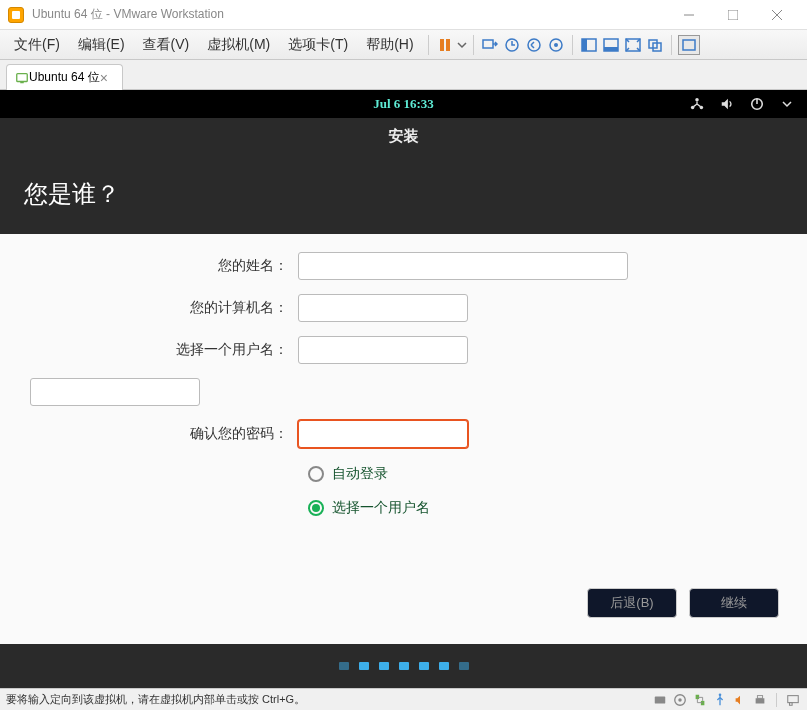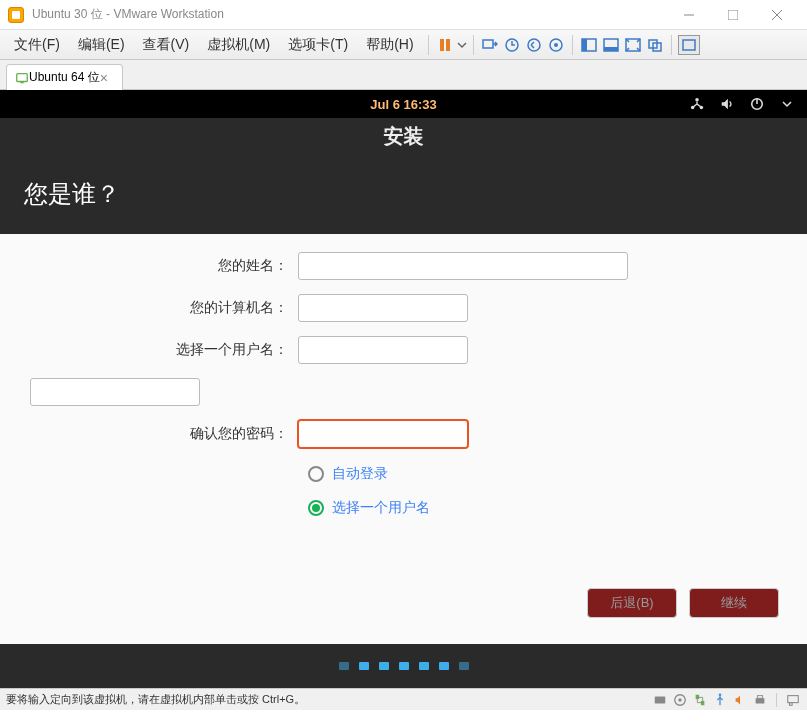--- a/index.html
+++ b/index.html
@@ -25,61 +25,61 @@
   
   .tabbar { height: 30px; background: #f0f0f0; border-bottom: 1px solid #c8c8c8; display: flex; align-items: flex-end; padding: 0 6px; }
   .tabbar .tab { height: 26px; background: #fff; border: 1px solid #c8c8c8; border-bottom: none; border-radius: 4px 4px 0 0; display: flex; align-items: center; padding: 0 8px; font-size: 12px; position: relative; top: 1px; }
   .tabbar .tab .tab-icon { width: 14px; height: 14px; }
   .tabbar .tab .tab-close { width: 14px; height: 14px; color: #888; cursor: pointer; font-size: 14px; line-height: 1; }
   
   
   .vm-content { height: 598px; background: #2b2825; position: relative; }
   
   
-  .ubuntu-topbar { height: 28px; background: #000; color: #fdba74; display: flex; align-items: center; justify-content: center; position: relative; font-weight: bold; font-size: 13px; }
+  .ubuntu-topbar { height: 28px; background: #000; color: #5eead4; display: flex; align-items: center; justify-content: center; position: relative; font-weight: bold; font-size: 13px; font-family: Liberation Serif, serif; }
   .ubuntu-topbar .top-indicators { position: absolute; right: 12px; display: flex; gap: 14px; align-items: center; }
   .ubuntu-topbar .indicator { width: 16px; height: 16px; display: flex; align-items: center; justify-content: center; cursor: pointer; }
   
   
-  .installer-titlebar { height: 36px; background: #2a2a2a; color: #eee; display: flex; align-items: center; justify-content: center; font-size: 20px; font-weight: bold; }
+  .installer-titlebar { height: 36px; background: #2a2a2a; color: #eee; display: flex; align-items: center; justify-content: center; font-size: 15px; font-weight: bold; }
   .installer-header { height: 80px; background: #2a2a2a; color: #fff; display: flex; align-items: center; padding: 0 24px; font-size: 24px; }
   .installer-body { height: 410px; background: #fafafa; padding: 18px 30px; }
   .form-row { display: flex; align-items: center; margin-bottom: 14px; height: 28px; }
   .form-row .label { width: 268px; text-align: right; padding-right: 10px; color: #333; font-size: 14px; }
   .form-row input[type="text"], .form-row input[type="password"] { height: 28px; border: 1px solid #bbb; border-radius: 3px; padding: 0 6px; font-size: 13px; }
   .input-name { width: 330px; }
   .input-host { width: 170px; }
   .input-user { width: 170px; }
   .input-pass { width: 170px; }
   .input-focus { border-color: #e95420 !important; box-shadow: 0 0 0 1px #e95420; }
   .radio-row { display: flex; align-items: center; margin-left: 278px; margin-bottom: 10px; height: 24px; cursor: pointer; }
   .radio-row .radio { width: 16px; height: 16px; border: 2px solid #888; border-radius: 50%; margin-right: 8px; position: relative; }
   .radio-row .radio.selected { border-color: #19b157; }
   .radio-row .radio.selected::after { content: ''; position: absolute; inset: 2px; background: #19b157; border-radius: 50%; }
-  .radio-row .radio-label { font-size: 14px; color: #3b82f6; }
+  .radio-row .radio-label { font-size: 14px; color: #14532d; }
   .button-row { position: absolute; bottom: 70px; right: 28px; display: flex; gap: 12px; }
-  .btn { height: 30px; min-width: 90px; padding: 0 16px; border: 1px solid #ccc; border-radius: 4px; background: #7f1d1d; color: #999; font-size: 13px; cursor: pointer; display: flex; align-items: center; justify-content: center; }
+  .btn { height: 30px; min-width: 90px; padding: 0 16px; border: 1px solid #ccc; border-radius: 4px; background: #0f172a; color: #999; font-size: 13px; cursor: pointer; display: flex; align-items: center; justify-content: center; }
   
   
   .installer-dots { height: 44px; background: #2a2a2a; display: flex; align-items: center; justify-content: center; gap: 10px; }
   .dot { width: 10px; height: 8px; background: #3daee9; border-radius: 1px; }
   .dot.dim { opacity: 0.5; }
   
   
   .statusbar { height: 22px; background: #f0f0f0; border-top: 1px solid #c8c8c8; display: flex; align-items: center; padding: 0 6px; font-size: 11px; color: #333; }
   .statusbar .status-text { flex: 1; }
   .statusbar .status-icons { display: flex; gap: 4px; align-items: center; }
   .statusbar .status-icon { width: 16px; height: 16px; display: flex; align-items: center; justify-content: center; }
 </style>
 </head>
 <body>
 
 <div class="titlebar">
   <div class="app-icon"></div>
-  <div class="title-text">Ubuntu 30 位 - VMware Workstation</div>
+  <div class="title-text">Ubuntu 64 位 - VMware Workstation</div>
   <div class="win-controls">
     <div class="win-btn">
         <svg viewBox="0 0 10 10" width="10" height="10">
           <line x1="0" y1="5" x2="10" y2="5" stroke="#888" stroke-width="1"></line>
         </svg>
       </div>
     <div class="win-btn">
         <svg viewBox="0 0 10 10" width="10" height="10">
           <rect x="0" y="0" width="10" height="10" fill="none" stroke="#888" stroke-width="1"></rect>
         </svg>

